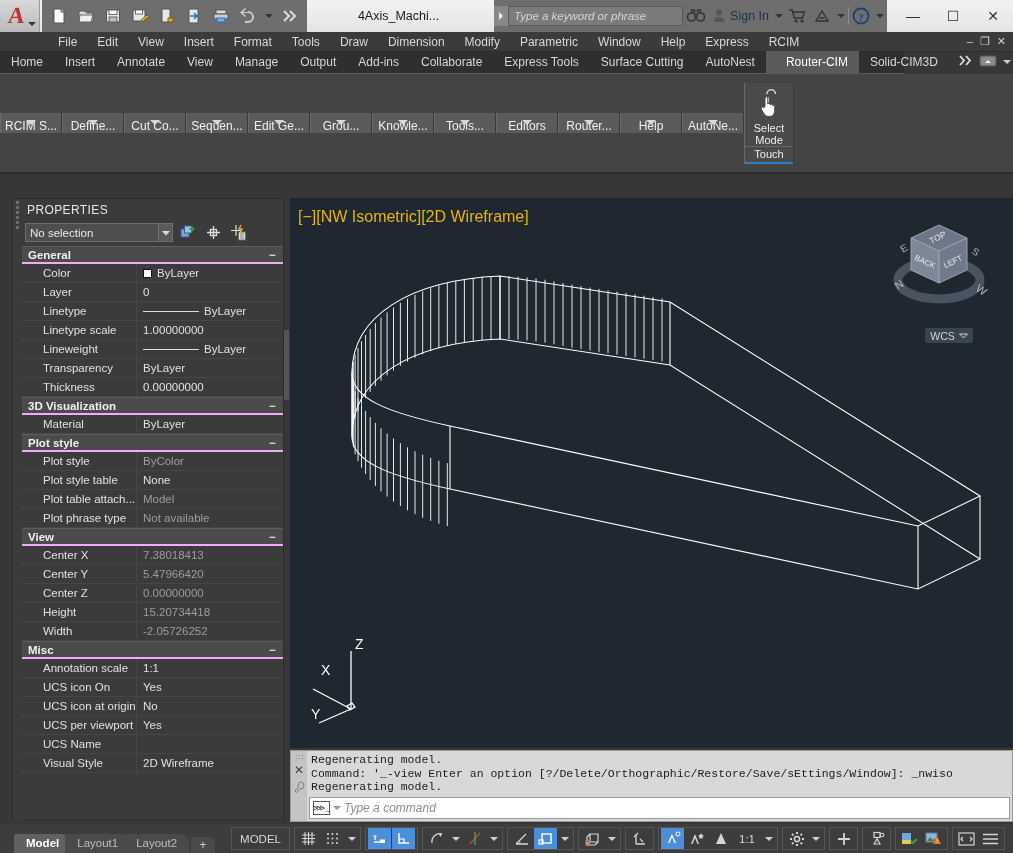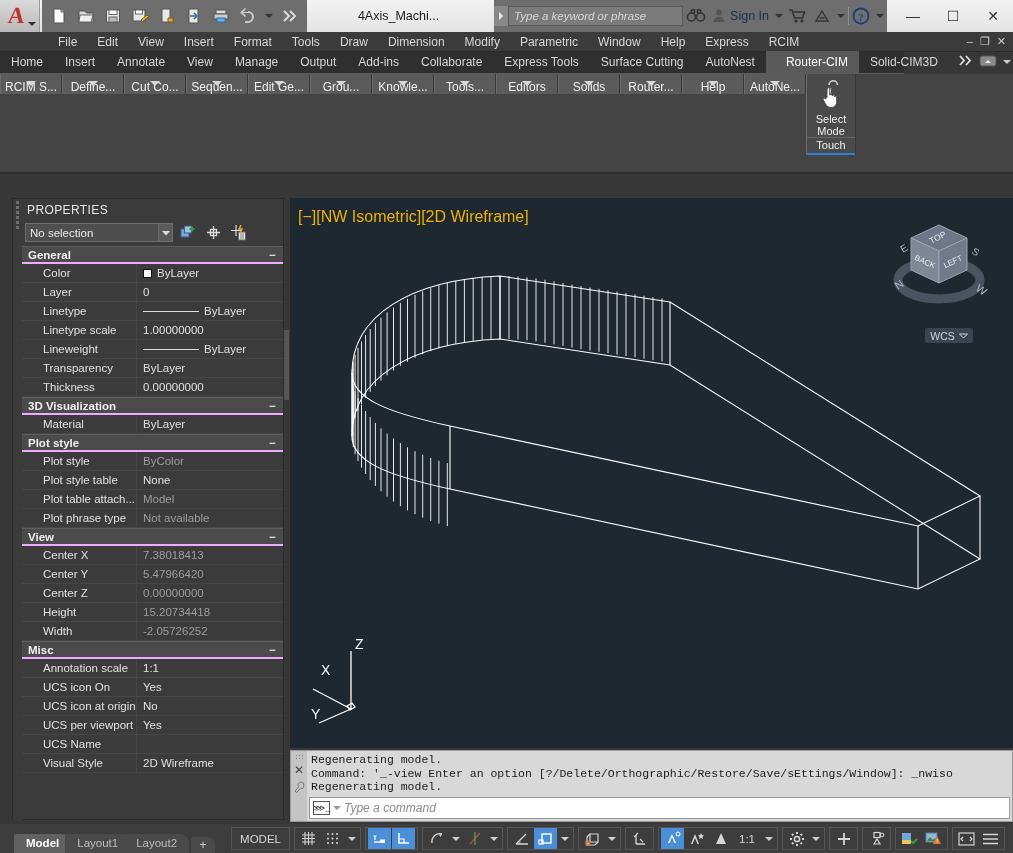--- a/index.html
+++ b/index.html
@@ -79,21 +79,21 @@
     padding:0 11px; height:22px; line-height:22px; font-size:12px; color:#d6d6d6;
     white-space:nowrap;
   }
   .rtab.active{ background:#5a5a5a; color:#fff;padding-left:20px; }
   .rtab-extra{ margin-left:4px; display:flex; align-items:center; gap:6px; padding:0 6px; height:22px;}
 
   
   .ribbon{
     position:absolute; left:0; top:74px; width:1013px; height:100px;
     background:#444; border-bottom:2px solid #2d2d2d;
-    display:flex; align-items:flex-start;
+    display:flex; align-items:center;
   }
   .panel{
     width:62px; background:#5b5b5b; border-right:1px solid #383838;
     border-left:1px solid #6b6b6b;
     display:flex; flex-direction:column; align-items:center;
     padding-top:6px; position:relative;
   }
   .panel-title{ font-size:12px; color:#efefef; white-space:nowrap; }
   .panel-caret{
     position:absolute; bottom:8px; left:50%; transform:translateX(-50%);
@@ -470,24 +470,20 @@
     <div class="panel">
       <span class="panel-title">Knowle...</span>
       <span class="panel-caret"></span>
     </div>
     <div class="panel">
       <span class="panel-title">Tools...</span>
       <span class="panel-caret"></span>
     </div>
     <div class="panel">
       <span class="panel-title">Editors</span>
-      <span class="panel-caret"></span>
-    </div>
-    <div class="panel">
-      <span class="panel-title">Solids</span>
       <span class="panel-caret"></span>
     </div>
     <div class="panel">
       <span class="panel-title">Router...</span>
       <span class="panel-caret"></span>
     </div>
     <div class="panel">
       <span class="panel-title">Help</span>
       <span class="panel-caret"></span>
     </div>

